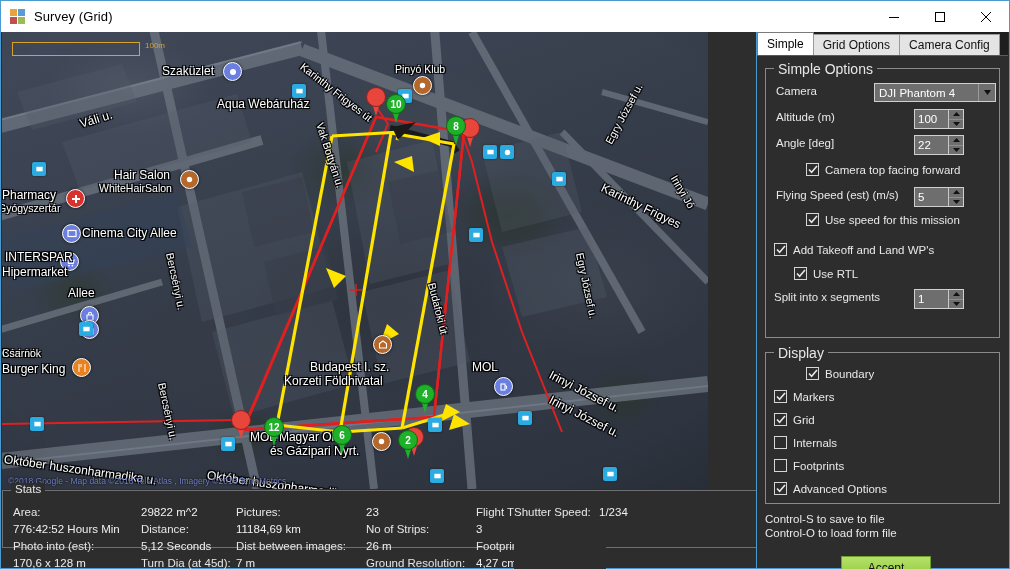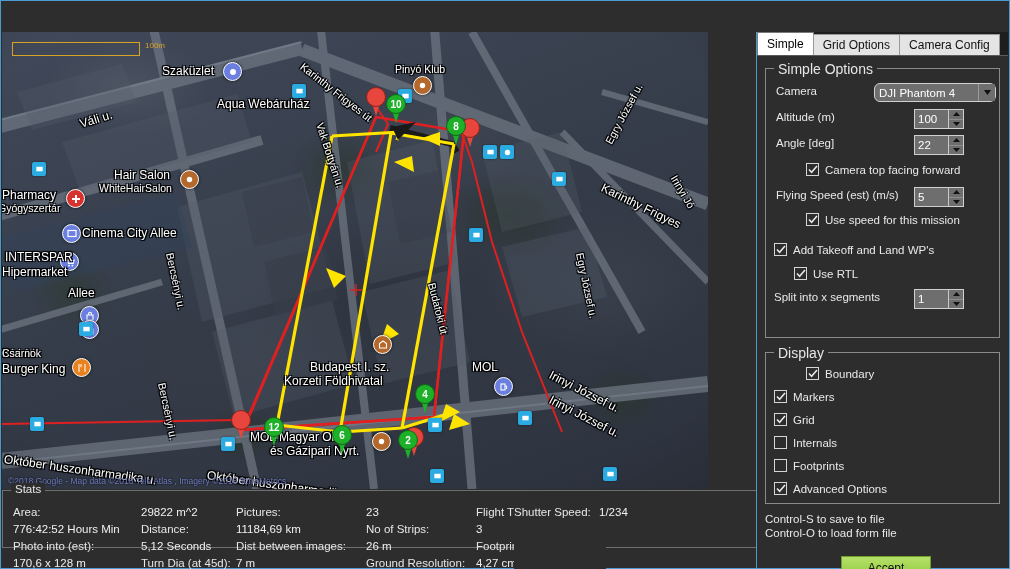--- a/index.html
+++ b/index.html
@@ -243,20 +243,47 @@
     border:1px solid #6f9f2a;
     display:flex; align-items:center; justify-content:center;
     font-size:12px; color:#111;
   }
 </style>
 </head>
 <body>
 
 <div class="window">
 
+  <div class="titlebar">
+    <div class="app-icon">
+      <i class="ai1"></i>
+        <i class="ai2"></i>
+        <i class="ai3"></i>
+        <i class="ai4"></i>
+    </div>
+    <div class="title-text">Survey (Grid)</div>
+    <div class="wbtns">
+      <div class="wbtn">
+        <svg width="12" height="12" viewBox="0 0 12 12">
+            <line x1="1" y1="6.5" x2="11" y2="6.5" stroke="#000" stroke-width="1"></line>
+          </svg>
+      </div>
+      <div class="wbtn">
+        <svg width="12" height="12" viewBox="0 0 12 12">
+            <rect x="1.5" y="1.5" width="9" height="9" fill="none" stroke="#000" stroke-width="1"></rect>
+          </svg>
+      </div>
+      <div class="wbtn">
+        <svg width="12" height="12" viewBox="0 0 12 12">
+            <line x1="1" y1="1" x2="11" y2="11" stroke="#000" stroke-width="1"></line>
+            <line x1="11" y1="1" x2="1" y2="11" stroke="#000" stroke-width="1"></line>
+          </svg>
+      </div>
+    </div>
+  </div>
 
   <div class="map">
     <div class="map-img">
       <div class="sat"></div>
       <div class="veg"></div>
 
       <svg class="roads" width="706" height="457" viewBox="0 0 706 457">
         <g stroke="#6d7581" fill="none" opacity=".75">
           <path d="M-10 96 L300 16" stroke-width="14"></path>
           <path d="M-10 186 L260 108" stroke-width="10"></path>
@@ -645,21 +672,21 @@
       </div>
 
     <div class="panel-body">
 
       <div class="group" style="left:8px; top:12px; right:8px; height:270px;">
         <div class="legend">Simple Options</div>
 
         <div class="row" style="left:10px; top:16px;">
           <span class="lbl">Camera</span>
         </div>
-        <div class="combo" style="left:108px; top:14px; width:122px;border-radius:6px;">
+        <div class="combo" style="left:108px; top:14px; width:122px;">
           <span class="val">DJI Phantom 4</span>
           <span class="arrow">
             <svg width="7" height="5" viewBox="0 0 7 5">
                 <polygon points="0,0 7,0 3.5,5" fill="#111"></polygon>
               </svg>
           </span>
         </div>
 
         <div class="row" style="left:10px; top:42px;">
           <span class="lbl">Altitude (m)</span>

